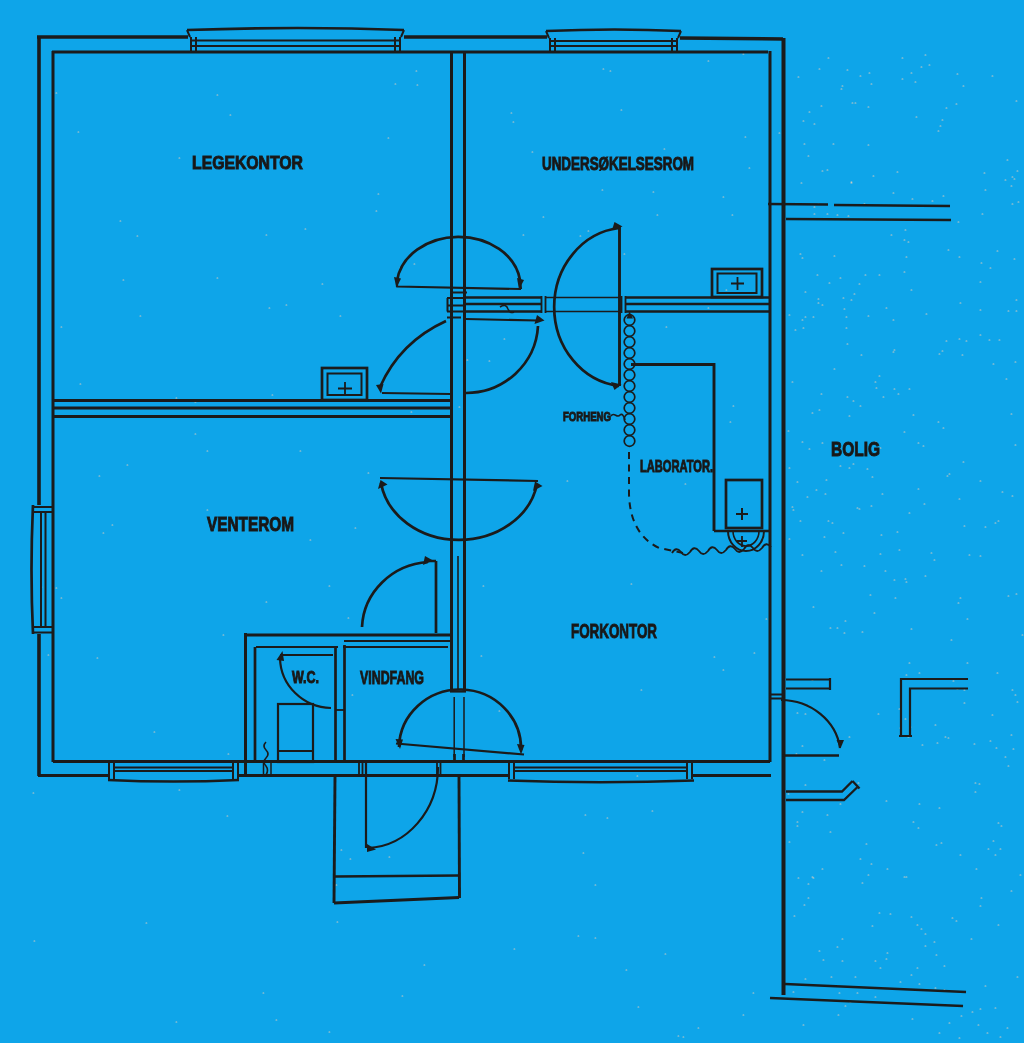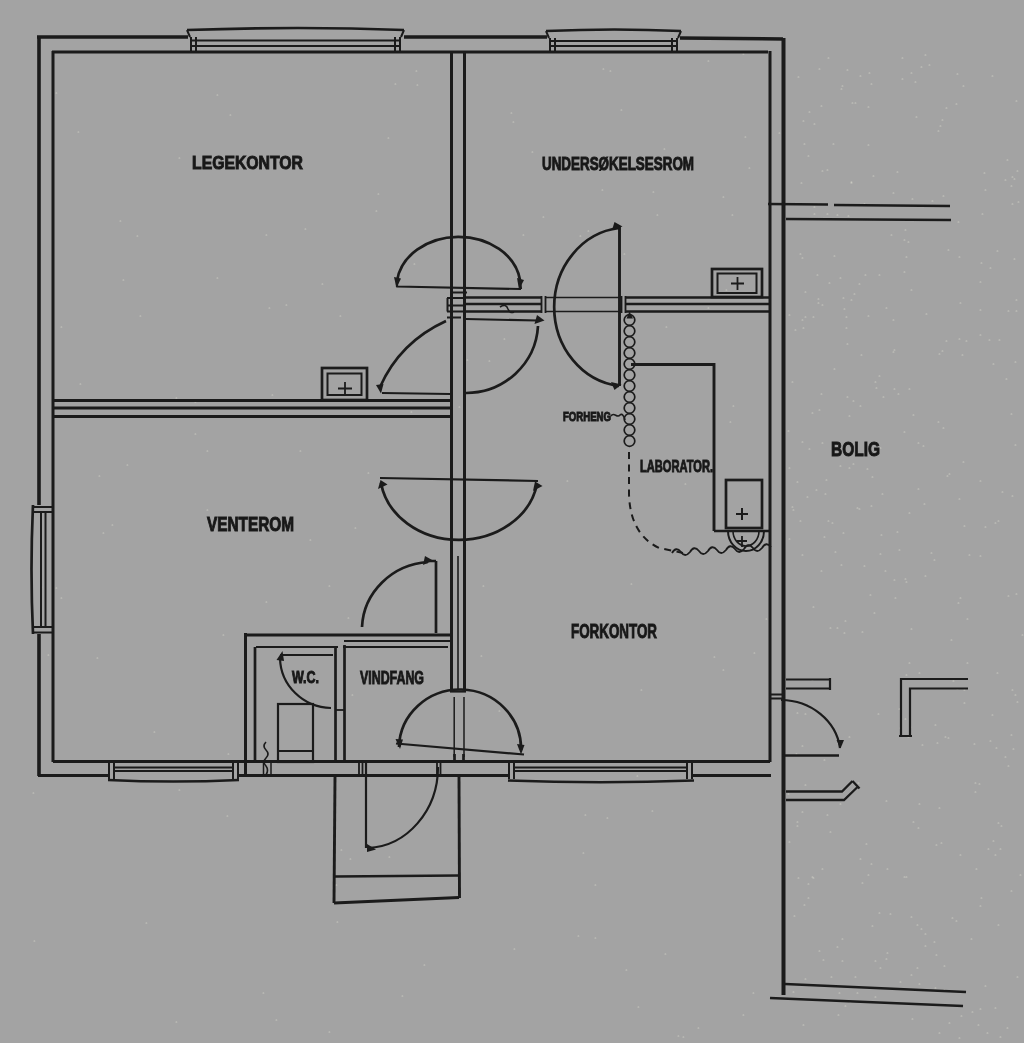--- a/index.html
+++ b/index.html
@@ -1,16 +1,16 @@
 <!DOCTYPE html>
 <html><head>
 <meta charset="utf-8">
 <style>
   html,body{margin:0;padding:0;background:#ffffff;}
-  #page{width:1024px;height:1043px;background:#a3a3a3;position:relative;overflow:hidden;}
+  #page{width:1024px;height:1043px;background:#0ea5e9;position:relative;overflow:hidden;}
   svg{display:block;}
   text{font-family:"Liberation Sans", sans-serif;font-weight:bold;fill:#171717;}
 </style>
 </head>
 <body>
 <div id="page">
 <svg width="1024" height="1043" viewBox="0 0 1024 1043" fill="none" stroke-linecap="butt">
 <g stroke="#1b1b1b">
 
 <path d="M864,204h0.9 M940,126h0.9 M913,415h0.9 M802,555h0.9 M797,482h0.9 M804,144h0.9 M887,869h0.9 M817,275h0.9 M935,988h0.9 M923,446h0.9 M1016,101h0.9 M989,340h0.9 M822,171h0.9 M860,859h0.9 M830,628h0.9 M938,422h0.9 M916,117h0.9 M802,258h0.9 M947,476h0.9 M862,632h0.9 M894,350h0.9 M974,744h0.9 M845,621h0.9 M911,917h0.9 M959,339h0.9 M1017,171h0.9 M886,801h0.9 M824,537h0.9 M797,713h0.9 M967,619h0.9 M993,364h0.9 M951,640h0.9 M924,504h0.9 M985,986h0.9 M899,709h0.9 M802,746h0.9 M939,1033h0.9 M980,335h0.9 M878,714h0.9 M793,510h0.9 M827,170h0.9 M802,812h0.9 M818,299h0.9 M879,913h0.9 M807,497h0.9 M917,925h0.9 M980,906h0.9 M853,464h0.9 M872,926h0.9 M1012,204h0.9 M829,283h0.9 M843,533h0.9 M926,314h0.9 M789,468h0.9 M874,613h0.9 M1011,735h0.9 M909,663h0.9 M946,108h0.9 M998,823h0.9 M993,841h0.9 M880,448h0.9 M812,680h0.9 M803,121h0.9 M837,215h0.9 M868,107h0.9 M788,204h0.9 M812,413h0.9 M794,916h0.9 M932,201h0.9 M847,397h0.9 M873,176h0.9 M987,1033h0.9 M897,532h0.9 M808,156h0.9 M868,316h0.9 M982,214h0.9 M793,992h0.9 M912,199h0.9 M915,82h0.9 M912,1019h0.9 M990,741h0.9 M849,416h0.9 M827,815h0.9 M913,822h0.9 M865,275h0.9 M978,1025h0.9 M988,849h0.9 M979,784h0.9 M841,565h0.9 M871,84h0.9 M795,330h0.9 M849,737h0.9 M1012,496h0.9 M1007,1028h0.9 M1011,414h0.9 M840,278h0.9 M834,256h0.9 M934,942h0.9 M985,527h0.9 M941,843h0.9 M808,706h0.9 M1001,826h0.9 M964,526h0.9 M830,832h0.9 M866,844h0.9 M1015,445h0.9 M882,988h0.9 M958,222h0.9 M818,204h0.9 M1000,849h0.9 M822,869h0.9 M1017,702h0.9 M870,595h0.9 M819,69h0.9 M1015,695h0.9 M911,975h0.9 M890,914h0.9 M981,263h0.9 M847,344h0.9 M844,633h0.9 M849,468h0.9 M819,951h0.9 M871,506h0.9 M925,946h0.9 M886,959h0.9 M905,579h0.9 M911,73h0.9 M891,235h0.9 M789,842h0.9 M828,521h0.9 M958,603h0.9 M864,566h0.9 M918,828h0.9 M813,607h0.9 M846,328h0.9 M969,555h0.9 M919,804h0.9 M1002,492h0.9 M931,553h0.9 M908,737h0.9 M894,580h0.9 M900,982h0.9 M952,918h0.9 M1008,311h0.9 M919,984h0.9 M985,190h0.9 M816,490h0.9 M805,292h0.9 M805,714h0.9 M971,939h0.9 M824,760h0.9 M943,196h0.9 M995,1008h0.9 M839,993h0.9 M881,535h0.9 M1020,875h0.9 M826,480h0.9 M909,389h0.9 M834,369h0.9 M957,74h0.9 M918,489h0.9 M792,382h0.9 M934,560h0.9 M803,1025h0.9 M972,1012h0.9 M813,317h0.9 M797,822h0.9 M851,183h0.9 M887,953h0.9 M980,310h0.9 M823,960h0.9 M922,745h0.9 M809,112h0.9 M949,474h0.9 M805,979h0.9 M936,845h0.9 M808,898h0.9 M804,905h0.9 M894,389h0.9 M917,968h0.9 M851,182h0.9 M911,290h0.9 M814,214h0.9 M800,254h0.9 M861,355h0.9 M966,341h0.9 M905,230h0.9 M869,73h0.9 M847,70h0.9 M960,598h0.9 M832,523h0.9 M1007,160h0.9 M980,481h0.9 M904,877h0.9 M880,554h0.9 M949,1023h0.9 M868,875h0.9 M953,681h0.9 M883,397h0.9 M801,183h0.9 M805,785h0.9 M848,216h0.9 M808,884h0.9 M992,715h0.9 M854,294h0.9 M857,508h0.9 M825,494h0.9 M850,1002h0.9 M1016,594h0.9 M845,1006h0.9 M860,406h0.9 M788,431h0.9 M899,550h0.9 M835,552h0.9 M789,315h0.9 M809,449h0.9 M798,77h0.9 M859,284h0.9 M925,576h0.9 M964,703h0.9 M956,921h0.9 M879,376h0.9 M1018,202h0.9 M957,689h0.9 M798,878h0.9 M997,673h0.9 M960,855h0.9 M821,571h0.9 M906,877h0.9 M976,869h0.9 M925,934h0.9 M948,738h0.9 M842,86h0.9 M819,410h0.9 M813,878h0.9 M919,673h0.9 M935,725h0.9 M902,58h0.9 M975,792h0.9 M906,582h0.9 M942,120h0.9 M960,303h0.9 M805,317h0.9 M959,257h0.9 M961,1016h0.9 M904,432h0.9 M900,728h0.9 M967,663h0.9 M938,131h0.9 M822,305h0.9 M962,355h0.9 M921,67h0.9 M802,320h0.9 M945,737h0.9 M946,341h0.9 M909,513h0.9 M897,172h0.9 M997,251h0.9 M1017,977h0.9 M792,507h0.9 M980,1009h0.9 M893,320h0.9 M837,986h0.9 M837,628h0.9 M821,571h0.9 M1011,186h0.9 M980,556h0.9 M996,748h0.9 M842,939h0.9 M902,79h0.9 M789,539h0.9 M893,352h0.9 M821,394h0.9 M862,883h0.9 M788,794h0.9 M984,173h0.9 M1005,757h0.9 M999,340h0.9 M875,442h0.9 M1022,635h0.9 M872,477h0.9 M852,103h0.9 M812,877h0.9 M855,977h0.9 M846,317h0.9 M908,242h0.9 M875,997h0.9 M995,855h0.9 M936,955h0.9 M1008,596h0.9 M956,104h0.9 M959,499h0.9 M964,690h0.9 M855,103h0.9 M1005,180h0.9 M898,394h0.9 M858,783h0.9 M1016,311h0.9 M942,351h0.9 M918,443h0.9 M827,214h0.9 M837,947h0.9 M904,272h0.9 M1000,1037h0.9 M893,193h0.9 M833,144h0.9 M868,145h0.9 M844,309h0.9 M921,929h0.9 M963,462h0.9 M885,571h0.9 M876,388h0.9 M803,328h0.9 M1014,179h0.9 M906,675h0.9 M990,268h0.9 M851,300h0.9 M882,494h0.9 M1011,891h0.9 M992,76h0.9 M796,754h0.9 M998,521h0.9 M925,55h0.9 M880,968h0.9 M981,898h0.9 M1016,300h0.9 M814,207h0.9 M910,727h0.9 M1008,766h0.9 M939,808h0.9 M895,598h0.9 M797,826h0.9 M842,961h0.9 M939,354h0.9 M818,303h0.9 M937,743h0.9 M814,124h0.9 M911,629h0.9 M879,275h0.9 M929,65h0.9 M859,509h0.9 M1012,690h0.9 M995,523h0.9 M843,298h0.9 M1013,749h0.9 M860,76h0.9 M905,719h0.9 M886,308h0.9 M944,966h0.9 M841,89h0.9 M867,469h0.9 M948,250h0.9 M975,783h0.9 M906,257h0.9 M1015,362h0.9 M980,282h0.9 M840,804h0.9 M857,993h0.9 M904,240h0.9 M840,466h0.9 M944,990h0.9 M822,443h0.9 M838,1015h0.9 M821,106h0.9 M802,442h0.9 M998,925h0.9 M959,1038h0.9 M1006,379h0.9 M831,977h0.9 M963,86h0.9 M943,428h0.9 M875,382h0.9 M828,58h0.9 M853,401h0.9 M1012,177h0.9 M1014,259h0.9 M871,864h0.9 M980,481h0.9 M800,521h0.9 M875,961h0.9 M176,398h0.8 M708,61h0.8 M341,850h0.8 M610,71h0.8 M56,93h0.8 M726,290h0.8 M595,938h0.8 M286,305h0.8 M754,653h0.8 M228,754h0.8 M269,308h0.8 M33,793h0.8 M723,670h0.8 M743,54h0.8 M207,510h0.8 M753,993h0.8 M322,284h0.8 M355,528h0.8 M732,215h0.8 M637,776h0.8 M652,811h0.8 M489,361h0.8 M272,395h0.8 M621,110h0.8 M179,790h0.8 M217,95h0.8 M56,588h0.8 M276,1020h0.8 M698,1028h0.8 M230,115h0.8 M103,533h0.8 M567,481h0.8 M207,451h0.8 M499,711h0.8 M595,885h0.8 M532,152h0.8 M666,327h0.8 M459,407h0.8 M588,231h0.8 M217,278h0.8 M146,923h0.8 M467,360h0.8 M329,1032h0.8 M414,264h0.8 M641,690h0.8 M779,133h0.8 M389,857h0.8 M665,954h0.8 M61,327h0.8 M120,221h0.8 M766,619h0.8 M733,406h0.8 M685,484h0.8 M227,816h0.8 M745,137h0.8 M481,656h0.8 M195,402h0.8 M137,236h0.8 M223,635h0.8 M523,235h0.8 M39,361h0.8 M543,217h0.8 M266,235h0.8 M631,584h0.8 M78,132h0.8 M329,586h0.8 M513,122h0.8 M154,732h0.8 M340,316h0.8 M263,993h0.8 M266,602h0.8 M300,451h0.8 M683,1037h0.8 M305,229h0.8 M580,236h0.8 M34,941h0.8 M350,859h0.8 M337,922h0.8 M378,194h0.8 M41,587h0.8 M514,949h0.8 M97,658h0.8 M310,540h0.8 M140,316h0.8 M424,965h0.8 M112,525h0.8 M638,1007h0.8 M179,158h0.8 M743,1015h0.8 M395,84h0.8 M730,422h0.8 M714,657h0.8 M653,192h0.8 M624,254h0.8 M336,885h0.8 M657,215h0.8 M195,434h0.8 M422,417h0.8 M123,280h0.8 M578,936h0.8 M61,598h0.8 M603,69h0.8 M664,149h0.8 M483,586h0.8 M504,339h0.8 M348,618h0.8 M352,695h0.8 M368,473h0.8 M48,655h0.8 M400,268h0.8 M607,818h0.8 M376,211h0.8 M388,138h0.8 M127,465h0.8 M99,476h0.8 M416,71h0.8 M511,113h0.8 M585,815h0.8 M417,85h0.8 M411,412h0.8 M749,168h0.8 M678,1036h0.8 M583,853h0.8 M176,1022h0.8 M402,996h0.8 M723,197h0.8 M626,970h0.8 M80,384h0.8 M602,190h0.8 M708,308h0.8" stroke="#c9c9c1" stroke-width="1.1" stroke-linecap="round"></path>

